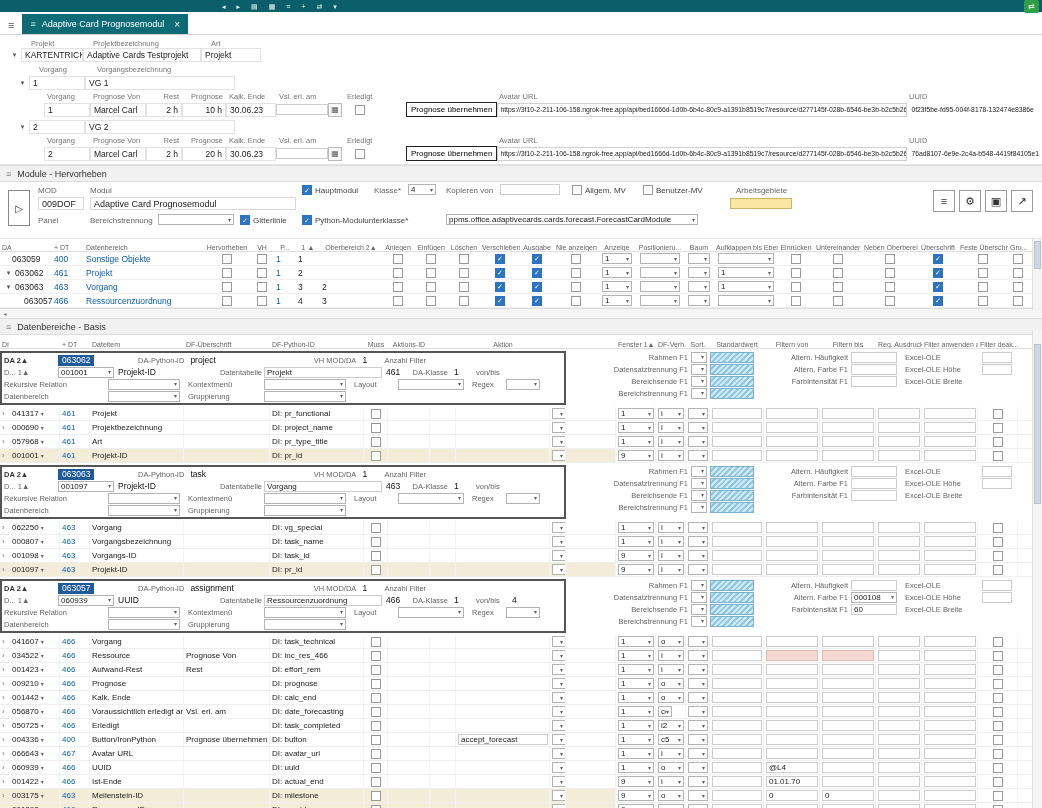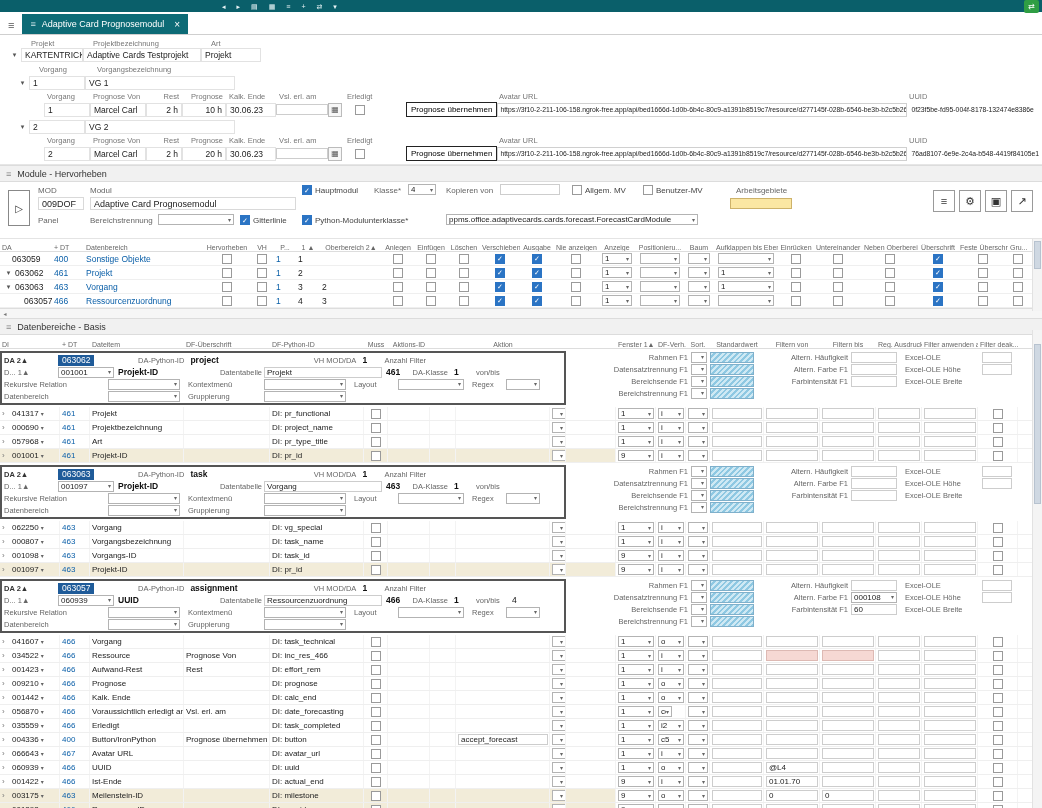--- a/index.html
+++ b/index.html
@@ -94,21 +94,21 @@
   .rexp{font-size:8px;color:#777;width:8px;flex:none;}
   .dinum{margin:0 2px;color:#222;}
   .dblock{}
   .bhwrap{display:flex;align-items:flex-start;margin:2px 0;}
   .dbox{width:566px;height:54px;border:2px solid #555;box-sizing:border-box;padding:1px 2px;flex:none;background:#fff;}
   .bline{display:flex;align-items:center;height:12px;}
   .blab{font-size:7.5px;color:#666;flex:none;white-space:nowrap;overflow:hidden;padding-right:2px;box-sizing:border-box;}
   .blab.r{text-align:right;}
   .blab.bold{color:#333;font-weight:bold;}
   .bval{font-size:8.5px;color:#111;flex:none;white-space:nowrap;overflow:hidden;}
-  .pl4{padding-left:4px;font-weight:bold;}
+  .pl4{padding-left:4px;}
   .daval{background:#1f5b99;color:#fff;font-size:8.5px;padding:0 4px;height:11px;display:inline-flex;
     align-items:center;flex:none;}
   .ml8{margin-left:8px;}
   .rpanel{display:flex;margin-left:30px;gap:8px;}
   .rcol{display:flex;flex-direction:column;}
   .rrow{display:flex;align-items:center;height:12px;gap:3px;}
   .rlbl{font-size:7.5px;color:#666;text-align:right;flex:none;white-space:nowrap;}
   .rlbl.l{text-align:left;}
   .w16{width:16px}.w22{width:22px}.w24{width:24px}.w34{width:34px}.w36{width:36px}.w40{width:40px}
   .w44{width:44px}.w54{width:54px}.w64{width:64px}.w74{width:74px}.w76{width:76px}.w80{width:80px}
@@ -1891,21 +1891,21 @@
             <span class="dcell" style="width: 56px;">
               <span class="inp" style="width: 52px;"></span>
             </span>
             <span class="dcell cc" style="width: 40px;">
               <span class="cb"></span>
             </span>
           </div>
           <div class="drow">
             <span class="dcell" style="width: 60px;">
               <span class="rexp">›</span>
-              <span class="dinum">035559</span>
+              <span class="dinum">050725</span>
               <span class="car">▾</span>
             </span>
             <span class="dcell blue" style="width: 30px;">466</span>
             <span class="dcell" style="width: 94px;">Erledigt</span>
             <span class="dcell" style="width: 86px;"></span>
             <span class="dcell" style="width: 94px;">DI: task_completed</span>
             <span class="dcell cc" style="width: 24px;">
               <span class="cb"></span>
             </span>
             <span class="dcell" style="width: 42px;"></span>

